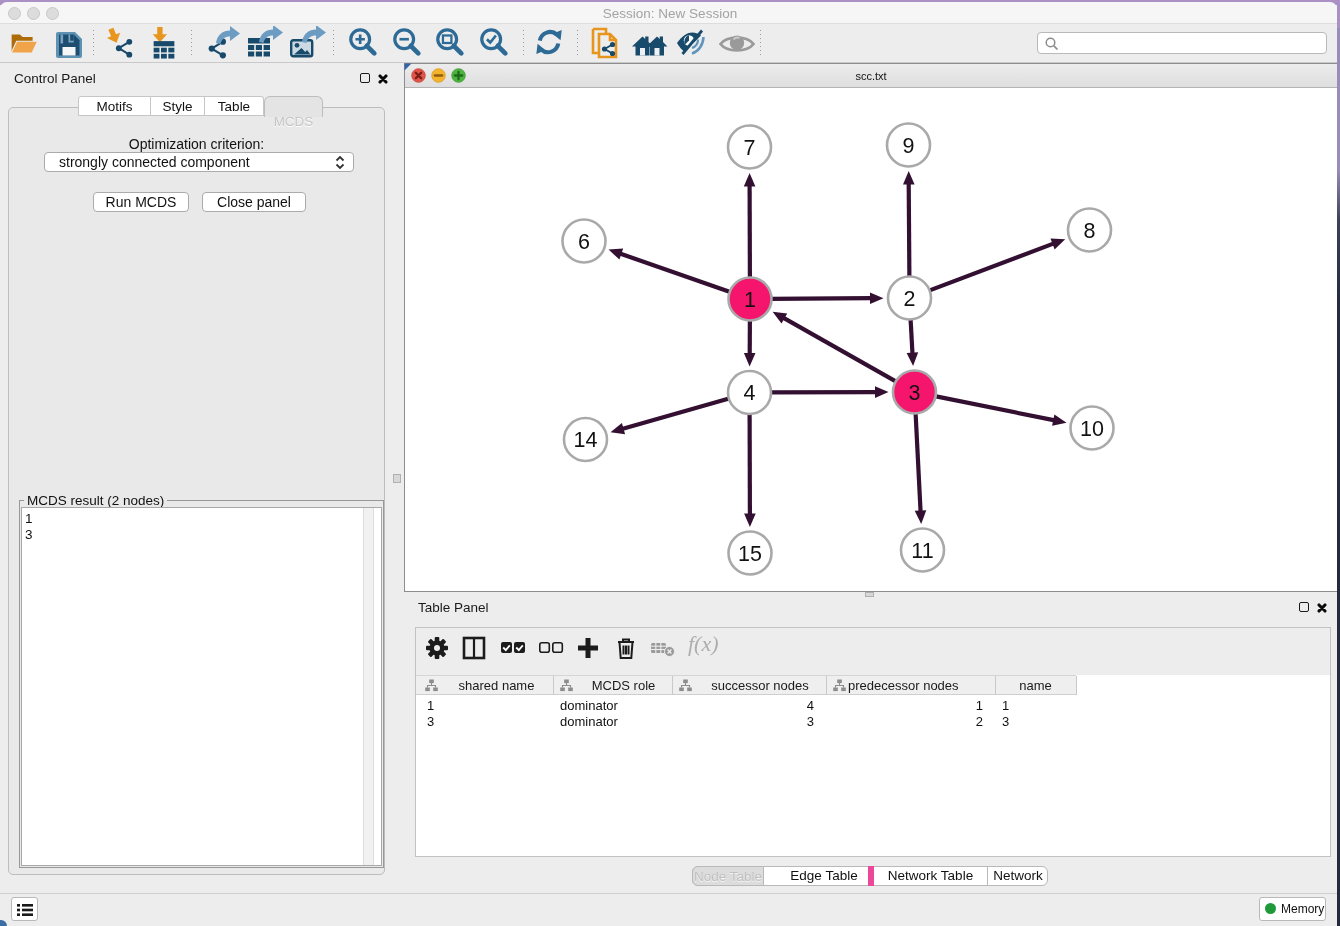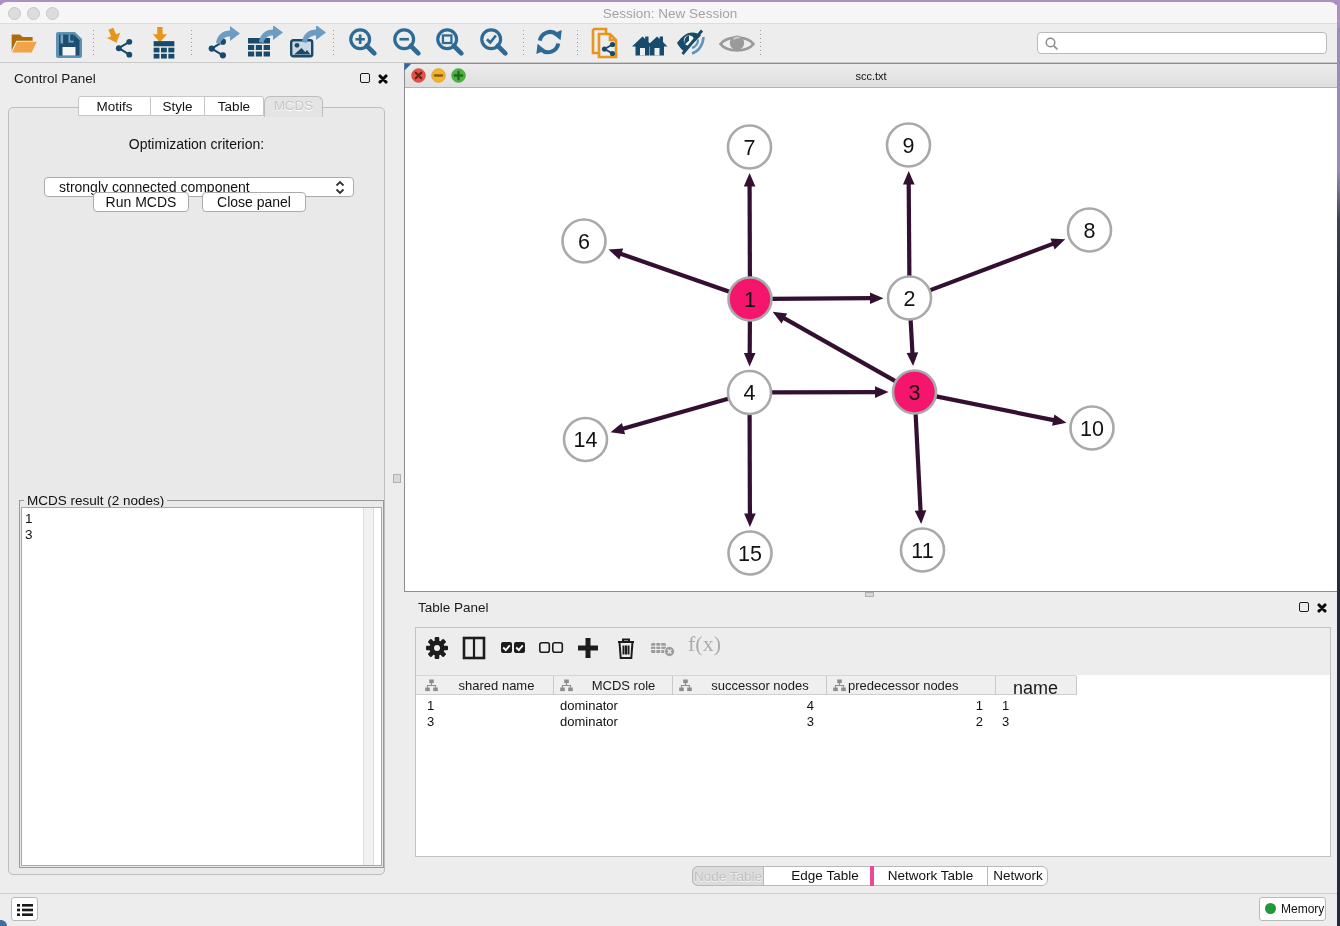--- a/index.html
+++ b/index.html
@@ -184,25 +184,25 @@
     <path d="M2 2 L8 8 M8 2 L2 8" stroke="#0a0a0a" stroke-width="3.1" stroke-linecap="round"></path>
   </svg>
 
 <div class="abs" style="left:8px;top:107px;width:377px;height:768px;background:#e9e9e9;border:1px solid #bdbdbd;border-radius:5px"></div>
 
 <div class="abs" style="left:78px;top:96px;width:245px;height:21px">
   <div class="abs" style="left:186px;top:0;width:59px;height:21px;background:#e4e4e4;border:1px solid #bdbdbd;border-radius:6px 6px 0 0;border-bottom:none"></div>
   <div class="abs" style="left:0;top:0;width:73px;height:20px;background:#fff;border:1px solid #c6c6c6;border-radius:3px 0 0 0;text-align:center;font-size:13.5px;line-height:19px;color:#111">Motifs</div>
   <div class="abs" style="left:73px;top:0;width:54px;height:20px;background:#fff;border:1px solid #c6c6c6;border-left:none;text-align:center;font-size:13.5px;line-height:19px;color:#111">Style</div>
   <div class="abs" style="left:127px;top:0;width:59px;height:20px;background:#fff;border:1px solid #c6c6c6;border-left:none;border-radius:0 3px 0 0;text-align:center;font-size:13.5px;line-height:19px;color:#111">Table</div>
-  <div class="abs" style="left:186px;top:0;width:59px;height:21px;text-align:center;font-size:13.5px;line-height:19px;color:#c6c6c6;text-shadow:0 1px 0 #fff">MCDS</div>
+  <div class="abs" style="left:186px;top:16px;width:59px;height:21px;text-align:center;font-size:13.5px;line-height:19px;color:#c6c6c6;text-shadow:0 1px 0 #fff">MCDS</div>
 </div>
 
 <div class="abs" style="left:8px;top:136px;width:377px;text-align:center;font-size:14px;color:#111">Optimization criterion:</div>
-<div class="abs" style="left:44px;top:177px;width:310px;height:20px;background:#fff;border:1px solid #ababab;border-radius:4px;font-size:14px;line-height:18px;color:#111;padding-left:14px">strongly connected component
+<div class="abs" style="left:44px;top:152px;width:310px;height:20px;background:#fff;border:1px solid #ababab;border-radius:4px;font-size:14px;line-height:18px;color:#111;padding-left:14px">strongly connected component
 <svg style="position:absolute;right:6px;top:2px" width="14" height="15" viewBox="0 0 14 15">
       <path d="M3.5 5.5 L7 2 L10.5 5.5 M3.5 9.5 L7 13 L10.5 9.5" stroke="#333" stroke-width="1.8" fill="none"></path>
     </svg>
 </div>
 <div class="abs" style="left:93px;top:192px;width:96px;height:20px;background:#fff;border:1px solid #ababab;border-radius:4px;text-align:center;font-size:14px;line-height:18px;color:#111">Run MCDS</div>
 <div class="abs" style="left:202px;top:192px;width:104px;height:20px;background:#fff;border:1px solid #ababab;border-radius:4px;text-align:center;font-size:14px;line-height:18px;color:#111">Close panel</div>
 
 <div class="abs" style="left:19px;top:500px;width:365px;height:368px;border:1px solid #989898"></div>
 <div class="abs" style="left:24px;top:493px;background:#e9e9e9;padding:0 3px;font-size:13.5px;color:#111">MCDS result (2 nodes)</div>
 <div class="abs" style="left:21px;top:507px;width:361px;height:359px;background:#fff;border:1px solid #a8a8a8"></div>
@@ -334,21 +334,21 @@
       <g stroke="#ededed" stroke-width="1.1">
         <line x1="1" y1="11.2" x2="16" y2="11.2"></line>
         <line x1="1" y1="14.5" x2="16" y2="14.5"></line>
         <line x1="5.8" y1="8" x2="5.8" y2="18"></line>
         <line x1="10.8" y1="8" x2="10.8" y2="18"></line>
       </g>
 <circle cx="19.5" cy="16.5" r="5" stroke="#ededed" stroke-width="1"></circle>
       <path d="M17.6 14.6 l3.8 3.8 M21.4 14.6 l-3.8 3.8" stroke="#ededed" stroke-width="1.4"></path>
     </g>
   </svg>
-<div class="abs" style="left:688px;top:631px;font-size:22px;font-family:'Liberation Serif',serif;color:#adadad">f(x)</div>
+<div class="abs" style="left:688px;top:631px;font-size:22px;font-family:'Liberation Serif',serif;font-style:italic;color:#adadad">f(x)</div>
 
 <div class="abs" style="left:416px;top:675px;width:914px;height:181px;background:#fff"></div>
 <div class="abs" style="left:416px;top:675px;width:660px;height:20px;background:#efefef;border-top:1px solid #d5d5d5;border-bottom:1px solid #cfcfcf"></div>
 <div class="abs" style="left:553px;top:676px;width:1px;height:19px;background:#c9c9c9"></div>
 <div class="abs" style="left:672px;top:676px;width:1px;height:19px;background:#c9c9c9"></div>
 <div class="abs" style="left:826px;top:676px;width:1px;height:19px;background:#c9c9c9"></div>
 <div class="abs" style="left:995px;top:676px;width:1px;height:19px;background:#c9c9c9"></div>
 <div class="abs" style="left:1076px;top:676px;width:1px;height:19px;background:#c9c9c9"></div>
 <svg style="position:absolute;left:425px;top:679px" width="13" height="13" viewBox="0 0 13 13">
 <g fill="#8d8d8d">
@@ -379,35 +379,35 @@
       <rect x="4.2" y="0.5" width="4.6" height="3.6"></rect>
       <rect x="0.2" y="8.5" width="4.6" height="3.6"></rect>
       <rect x="8.2" y="8.5" width="4.6" height="3.6"></rect>
 <path d="M6.5 4 v2.5 M2.5 8.5 v-2 h8 v2" stroke="#8d8d8d" stroke-width="1.1" fill="none"></path>
     </g>
   </svg>
 <div class="abs" style="left:440px;top:678px;width:113px;text-align:center;font-size:13px;color:#1a1a1a">shared name</div>
 <div class="abs" style="left:575px;top:678px;width:97px;text-align:center;font-size:13px;color:#1a1a1a">MCDS role</div>
 <div class="abs" style="left:694px;top:678px;width:132px;text-align:center;font-size:13px;color:#1a1a1a">successor nodes</div>
 <div class="abs" style="left:848px;top:678px;width:147px;font-size:13px;color:#1a1a1a">predecessor nodes</div>
-<div class="abs" style="left:995px;top:678px;width:81px;text-align:center;font-size:18px;color:#1a1a1a">name</div>
+<div class="abs" style="left:995px;top:678px;width:81px;text-align:center;font-size:13px;color:#1a1a1a">name</div>
 <div class="abs" style="left:427px;top:698px;font-size:13px;color:#111">1</div>
 <div class="abs" style="left:427px;top:714px;font-size:13px;color:#111">3</div>
 <div class="abs" style="left:560px;top:698px;font-size:13px;color:#111">dominator</div>
 <div class="abs" style="left:560px;top:714px;font-size:13px;color:#111">dominator</div>
 <div class="abs" style="left:672px;top:698px;width:142px;text-align:right;font-size:13px;color:#111">4</div>
 <div class="abs" style="left:672px;top:714px;width:142px;text-align:right;font-size:13px;color:#111">3</div>
 <div class="abs" style="left:826px;top:698px;width:157px;text-align:right;font-size:13px;color:#111">1</div>
 <div class="abs" style="left:826px;top:714px;width:157px;text-align:right;font-size:13px;color:#111">2</div>
 <div class="abs" style="left:1002px;top:698px;font-size:13px;color:#111">1</div>
 <div class="abs" style="left:1002px;top:714px;font-size:13px;color:#111">3</div>
 
 <div class="abs" style="left:692px;top:866px;width:356px;height:20px;background:#fff;border:1px solid #b9b9b9;border-radius:6px"></div>
 <div class="abs" style="left:692px;top:866px;width:72px;height:20px;background:#dcdcdc;border:1px solid #b9b9b9;border-radius:6px 0 0 6px;text-align:center;font-size:13.5px;line-height:19px;color:#c0c0c0;text-shadow:0 1px 0 #f5f5f5">Node Table</div>
-<div class="abs" style="left:780px;top:866px;width:94px;height:20px;border-right:4px solid #ec4899;text-align:center;font-size:13.5px;line-height:19px;color:#111">Edge Table</div>
+<div class="abs" style="left:780px;top:866px;width:94px;height:20px;border-right:6px solid #ec4899;text-align:center;font-size:13.5px;line-height:19px;color:#111">Edge Table</div>
 <div class="abs" style="left:874px;top:866px;width:114px;height:20px;border-right:1px solid #b9b9b9;text-align:center;font-size:13.5px;line-height:19px;color:#111">Network Table</div>
 <div class="abs" style="left:988px;top:866px;width:60px;height:20px;text-align:center;font-size:13.5px;line-height:19px;color:#111">Network</div>
 
 <div class="abs" style="left:0;top:893px;width:1340px;height:33px;background:#ededed;border-top:1px solid #cfcfcf"></div>
 <div class="abs" style="left:11px;top:897px;width:27px;height:24px;background:#fff;border:1px solid #b9b9b9;border-radius:3px">
 <svg style="position:absolute;left:5px;top:5px" width="16" height="14" viewBox="0 0 16 14">
       <g fill="#1a1a1a">
         <rect x="0" y="1" width="3" height="2.6"></rect>
         <rect x="5" y="1" width="11" height="2.6"></rect>
         <rect x="0" y="5.7" width="3" height="2.6"></rect>

